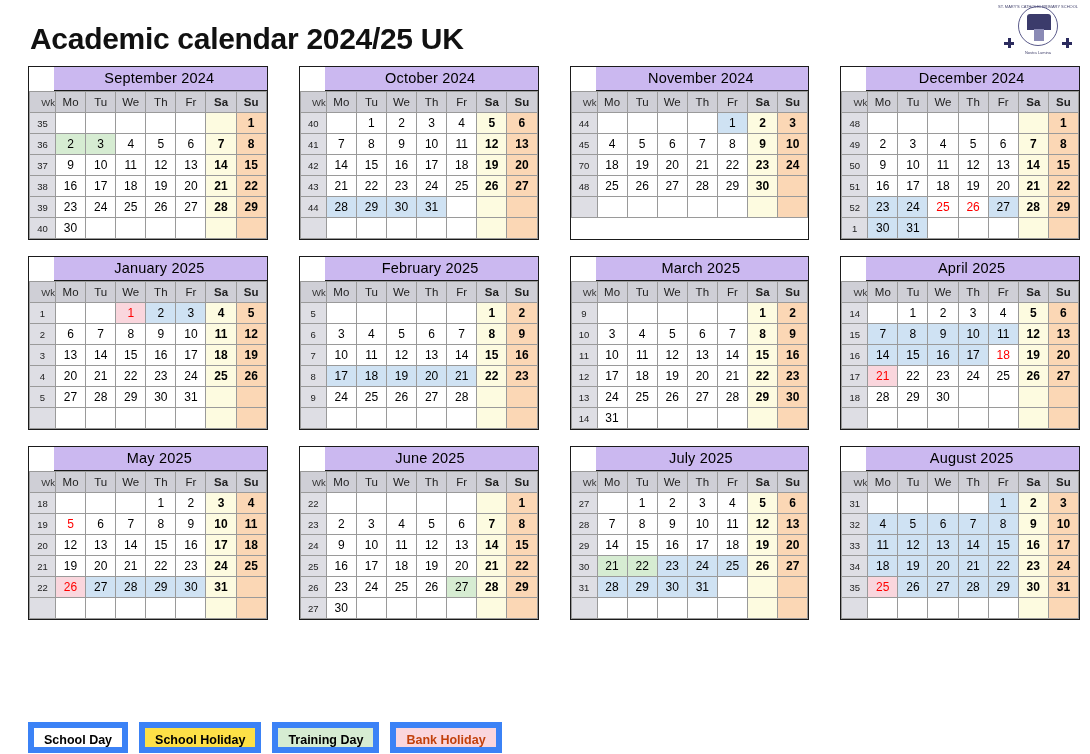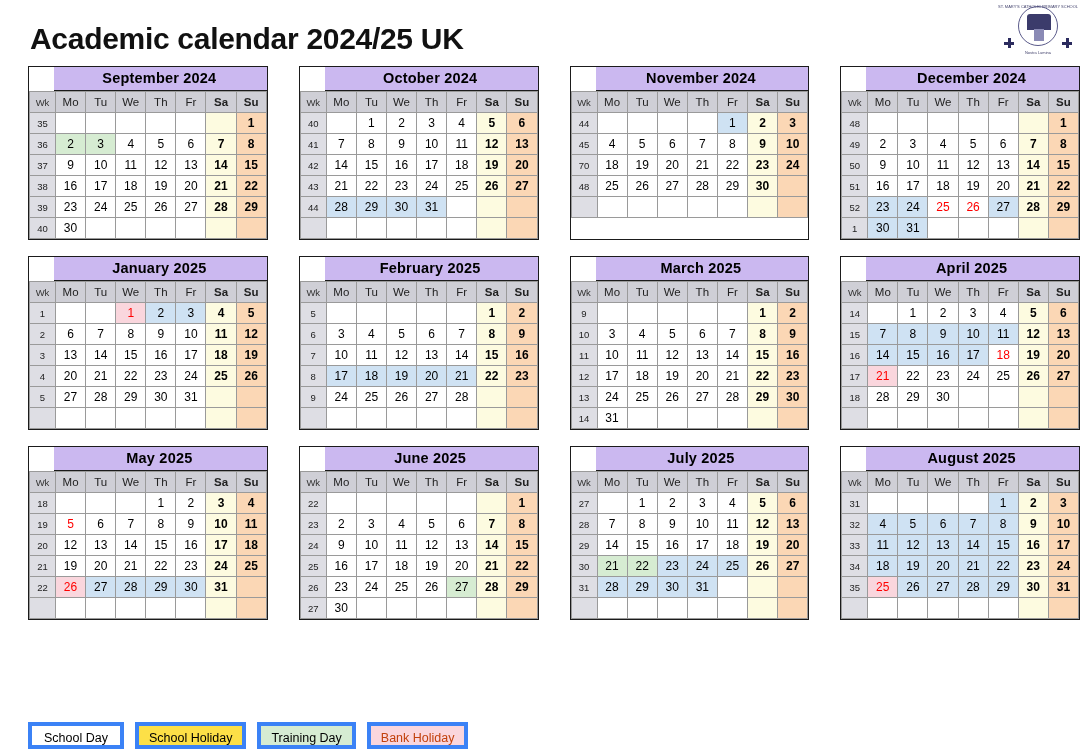--- a/index.html
+++ b/index.html
@@ -85,21 +85,21 @@
     border: 1px solid #1b1b1b;
     background: #fff;
   }
   .month:last-child { margin-right: 0; }
 
   .month-title {
     background: #cbb8f0;
     border-bottom: 1px solid #1b1b1b;
     text-align: center;
     font-size: 14.5px;
-    font-weight: bold;
+    font-weight: normal;
     padding: 3px 2px 4px 0;
     letter-spacing: 0.2px;
     margin-left: 25px;
   }
   table.cal {
     border-collapse: collapse;
     width: 100%;
     table-layout: fixed;
   }
   table.cal th, table.cal td {
@@ -110,21 +110,21 @@
     padding: 0;
     vertical-align: middle;
   }
   table.cal thead th {
     background: #cfcfd6;
     font-weight: normal;
     font-size: 11.5px;
     color: #222;
     height: 21px;
   }
-  table.cal thead th.wk { width: 26px; font-size: 9.5px; color: #333; }
+  table.cal thead th.wk { width: 26px; font-size: 9.5px; color: #333; text-align: right; }
   table.cal thead th.we { font-weight: bold; }
   table.cal td.wk {
     background: #dedee4;
     font-size: 9.5px;
     color: #222;
   }
   
   td.empty { background: #ffffff; }
   td.school { background: #ffffff; }
   td.holiday { background: #cfe2f3; }
@@ -135,23 +135,23 @@
   td.holidaypink { background: #fad6dd; color: #ff0000; }
   td.redtext { color: #ff0000; }
 
   .legend {
     position: absolute;
     left: 28px; top: 722px;
     display: flex;
     gap: 11px;
   }
   .legend .item {
-    border: 4px solid #3b82f6;
+    border: 6px solid #3b82f6;
     font-size: 12.5px;
-    font-weight: normal;
+    font-weight: bold;
     padding: 5px 10px 0 10px;
     text-align: center;
     min-width: 96px;
   }
   .lg-school { background: #ffffff; color: #000; }
   .lg-holiday { background: #fde047; color: #000; }
   .lg-training { background: #d6ecd2; color: #000; }
   .lg-bank { background: #fad6dd; color: #c2410c; }
 </style>
 </head>

